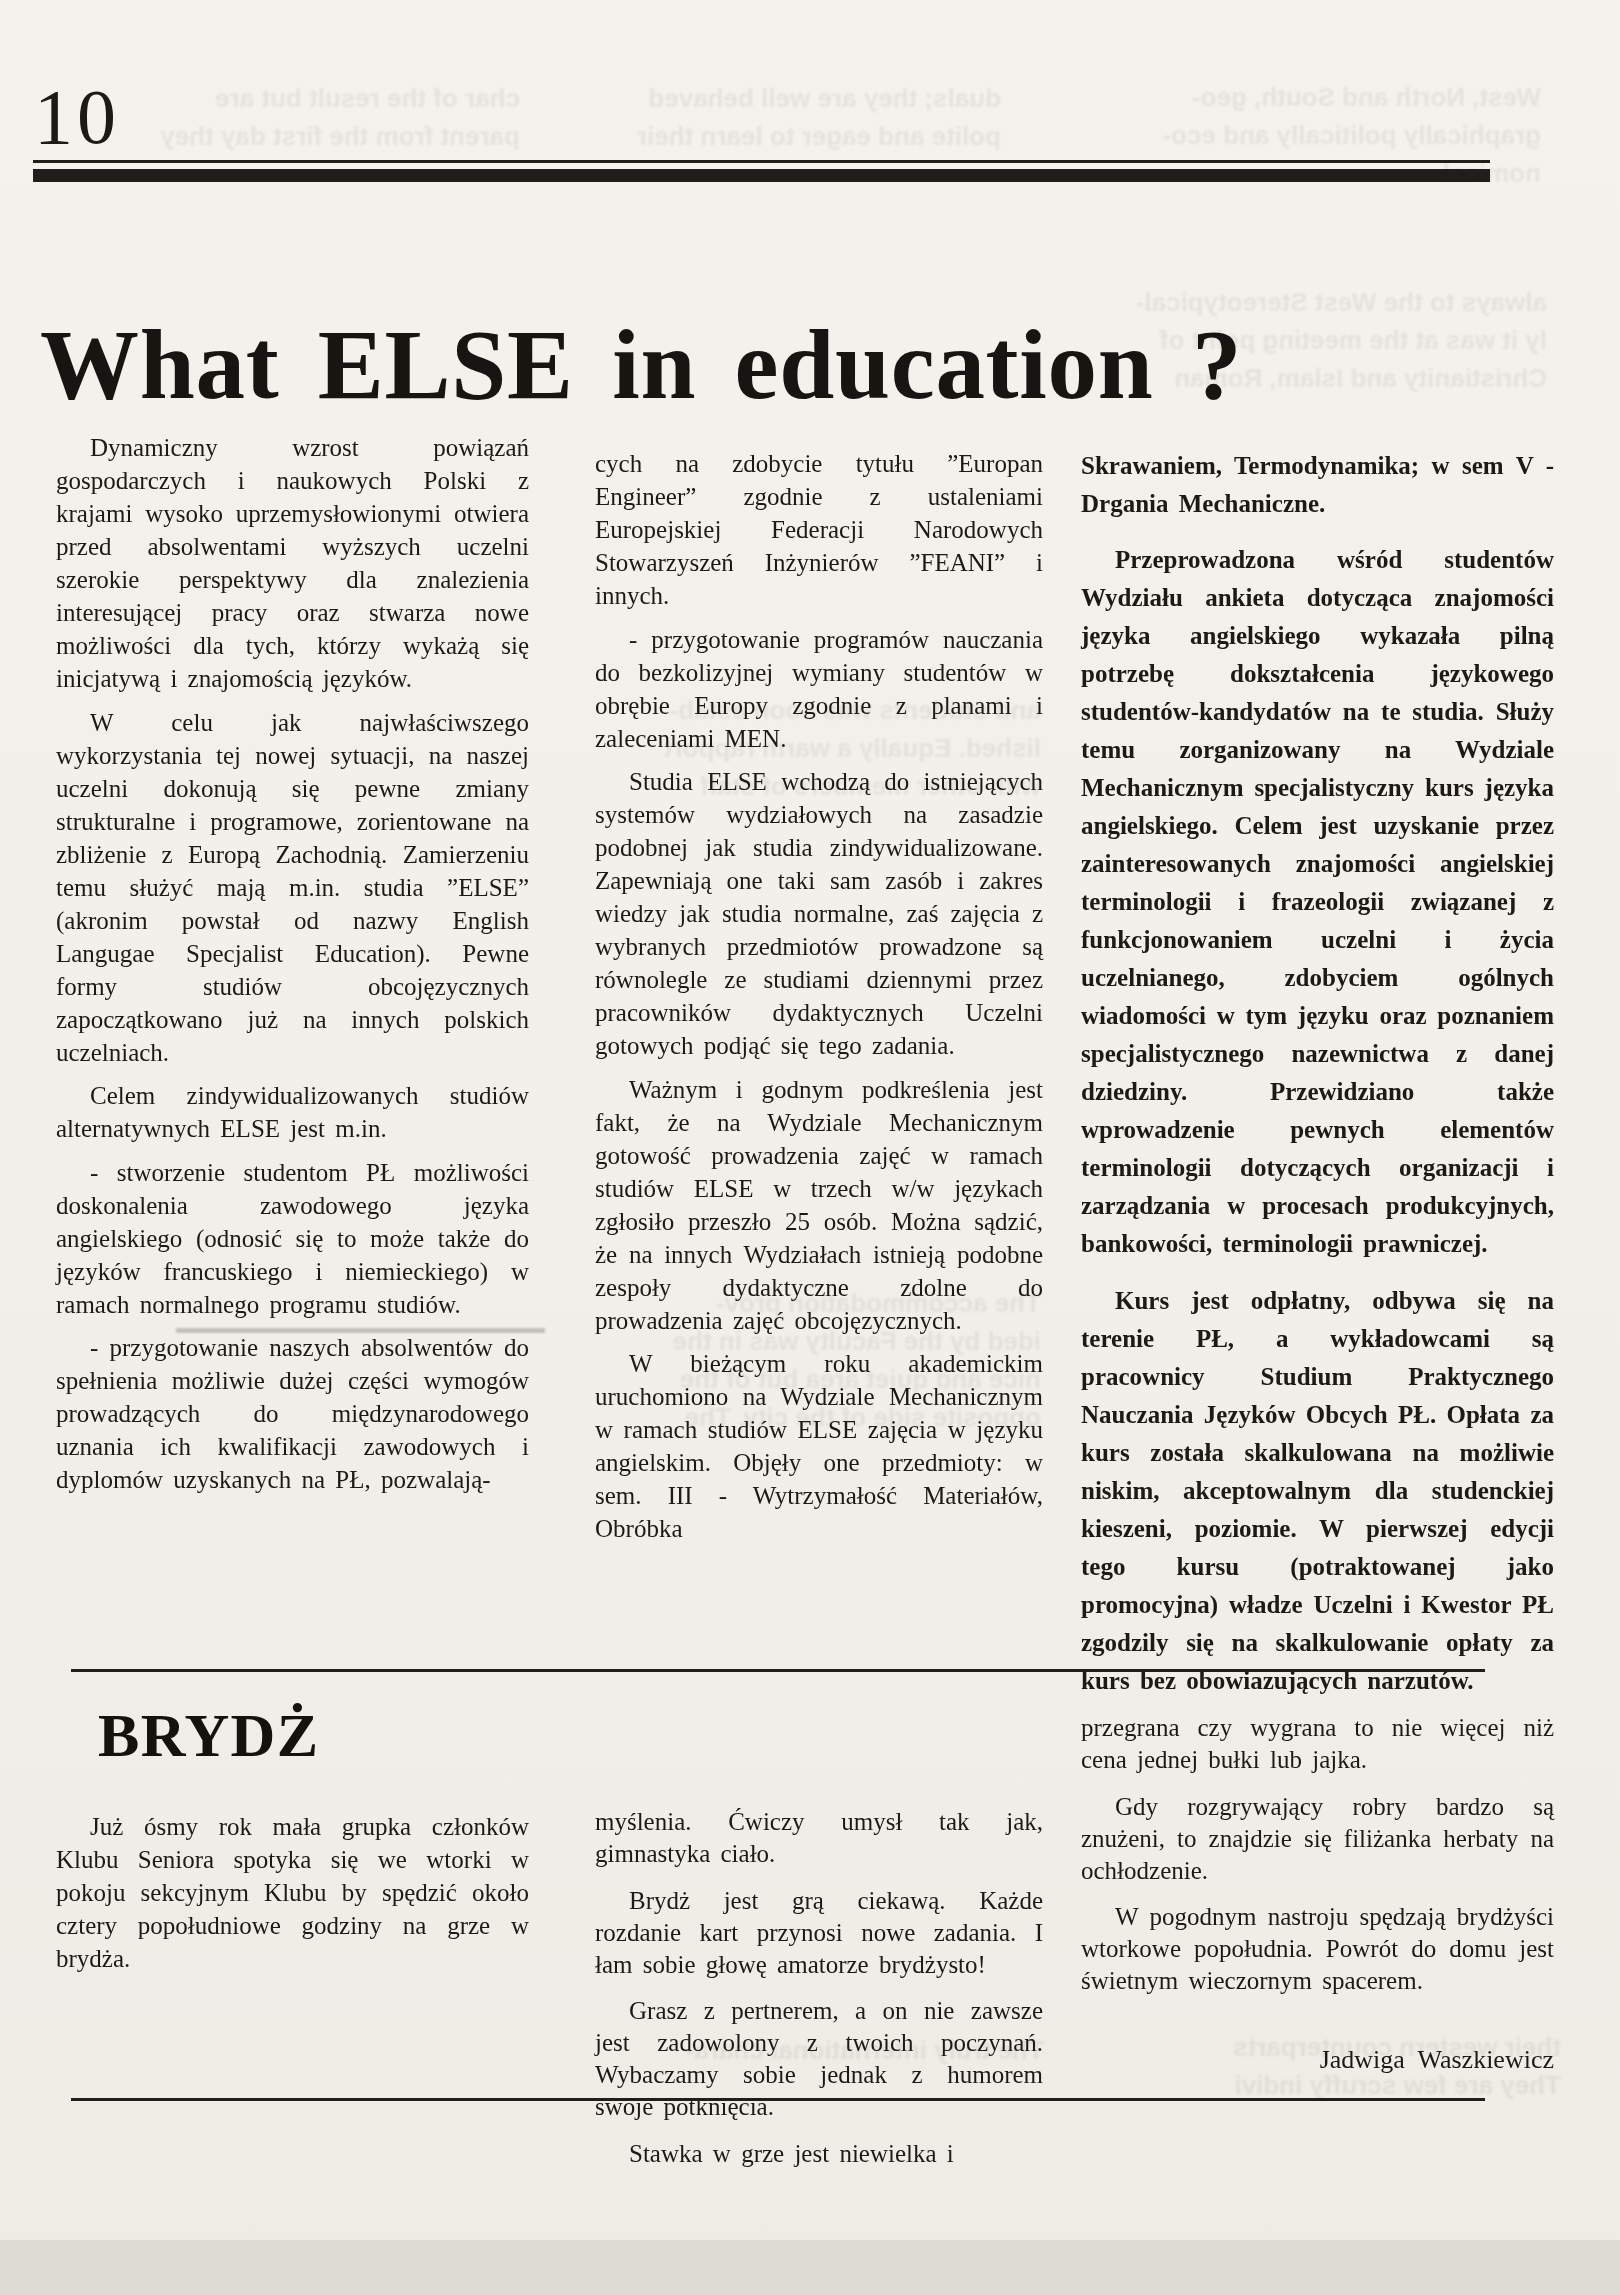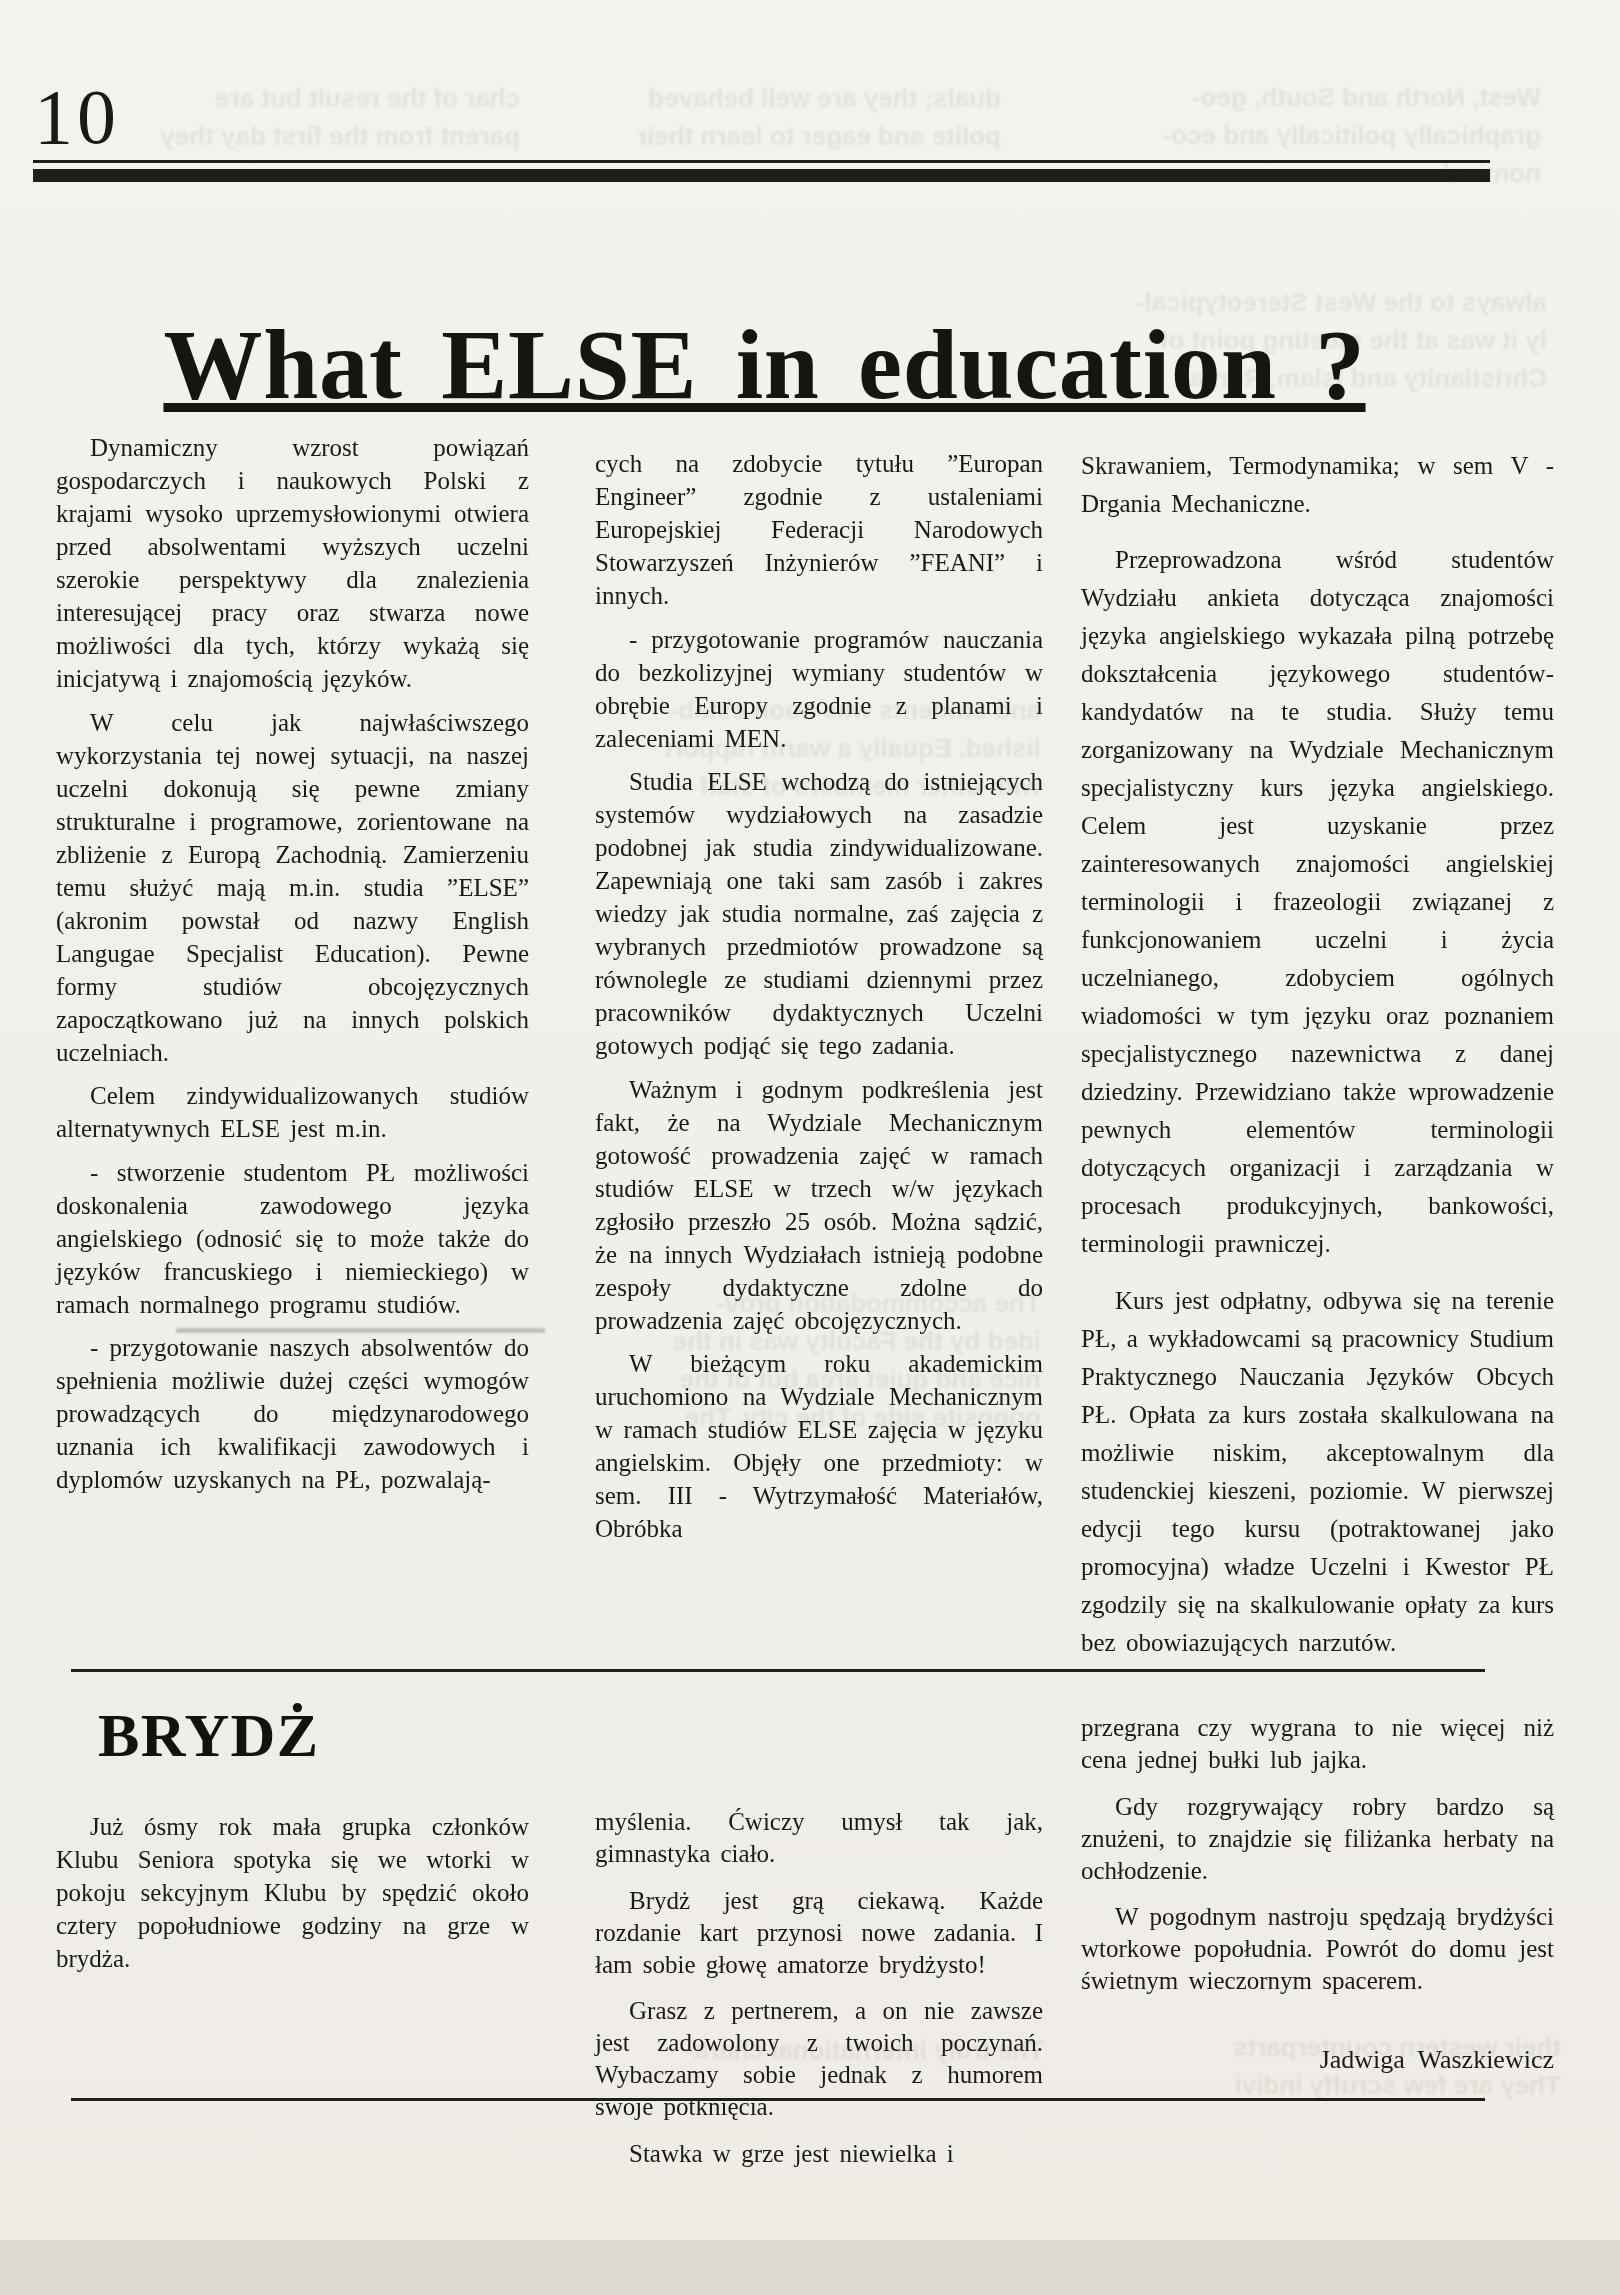--- a/index.html
+++ b/index.html
@@ -13,33 +13,33 @@
     position:absolute; left:34px; top:78px;
     font-size:78px; line-height:1; letter-spacing:4px; font-weight:400;
   }
   .rule { position:absolute; background:#201e1a; }
   .rule-thin   { left:33px;  top:160px;  width:1457px; height:2.6px;  }
   .rule-thick  { left:33px;  top:169px;  width:1457px; height:12.5px; }
   .rule-mid    { left:71px; top:1669px; width:1414px; height:3.3px;  }
   .rule-bottom { left:71px; top:2098px; width:1414px; height:3.3px;  }
   .title {
     position:absolute; left:40px; top:245px; width:1449px;
-    text-align:center; font-size:99px; line-height:1.1; font-weight:bold;
-    letter-spacing:0.7px; word-spacing:13px; color:#171512;text-decoration:underline;
+    font-size:99px; line-height:1.1; font-weight:bold;
+    letter-spacing:0.7px; word-spacing:13px; color:#171512;
   }
   .col, .bcol {
     position:absolute; text-align:justify;
     font-size:25px; line-height:33px; word-spacing:4px;
   }
   .col p, .bcol p { margin:0 0 10.5px 0; text-indent:34px; }
   .col p.cont, .bcol p.cont { text-indent:0;margin-top:16px; }
   #col1 { left:56px;   top:431px; width:473px; }
   #col2 { left:595px;  top:431px; width:448px; }
   #col3 { left:1081px; top:431px; width:473px; line-height:38px; }
-  #col3 p { margin-bottom:18.4px; }
+  #col3 p { margin-bottom:18.4px;font-weight:bold; }
   #bcol1 { left:56px;   top:1691px; width:473px; }
   #bcol2 { left:595px;  top:1790px; width:448px; line-height:32px; }
   #bcol3 { left:1081px; top:1696px; width:473px; line-height:32px; }
   #bcol2 p, #bcol3 p { margin-bottom:14.5px; }
   .brydz-headline {
     font-size:62px; font-weight:bold; line-height:1.05;
     margin:12px 0 42px 42px; letter-spacing:1.3px; text-indent:0; color:#14120f;
   }
   .signature {
     text-align:right; font-weight:normal; font-size:26px;

